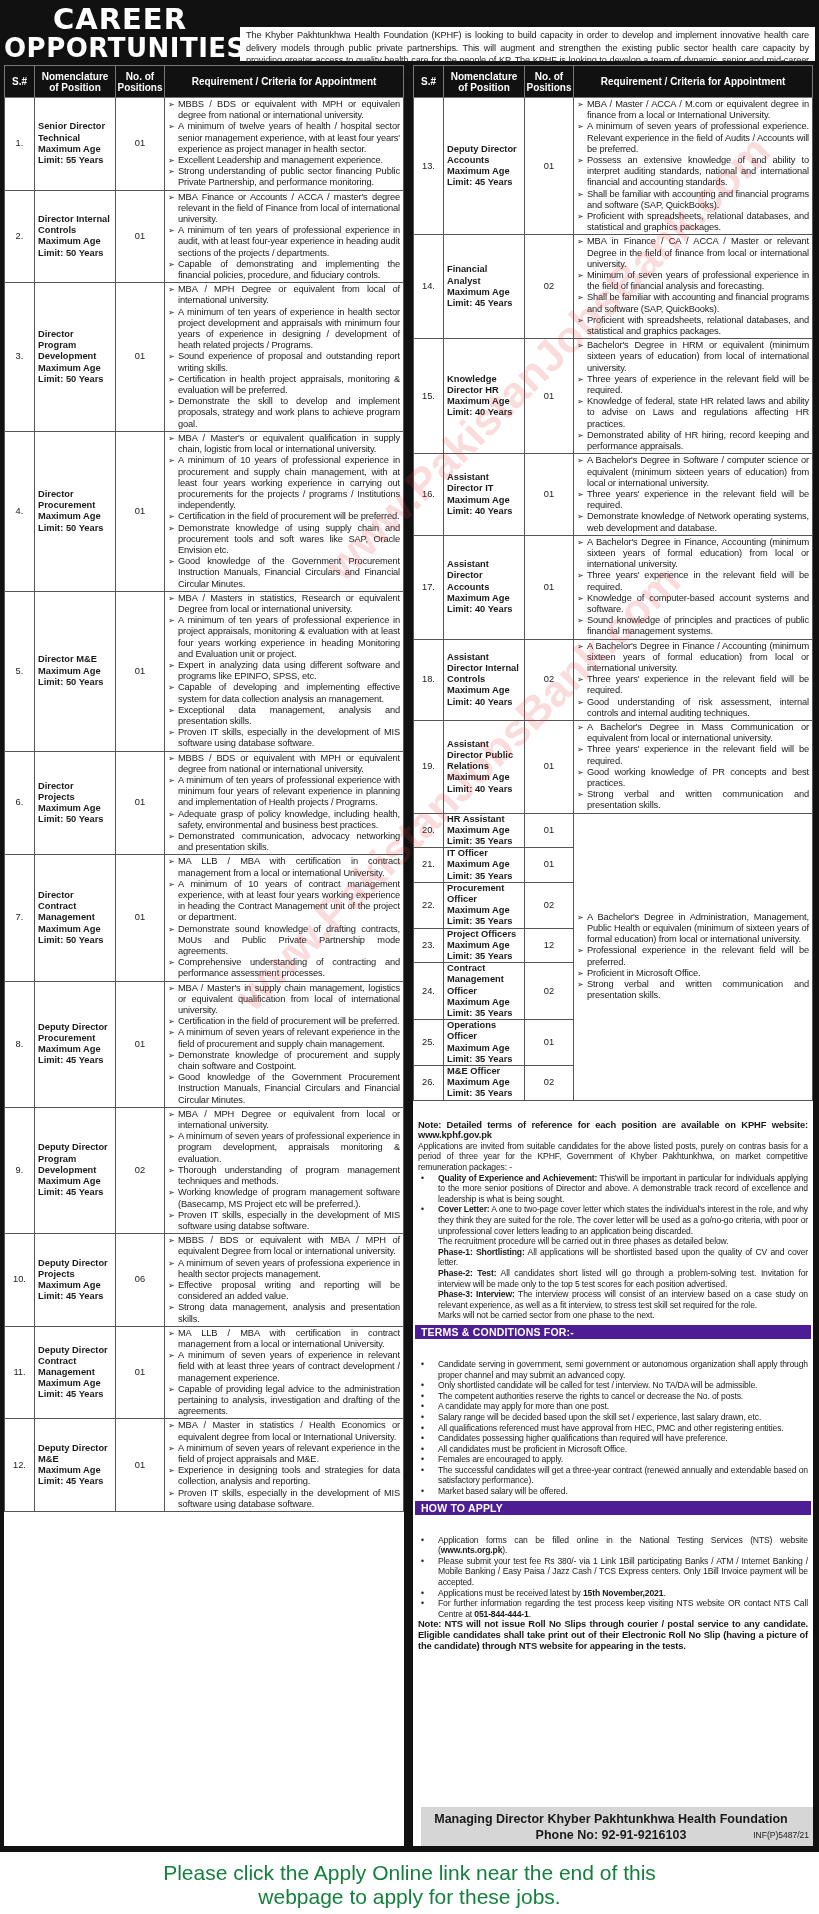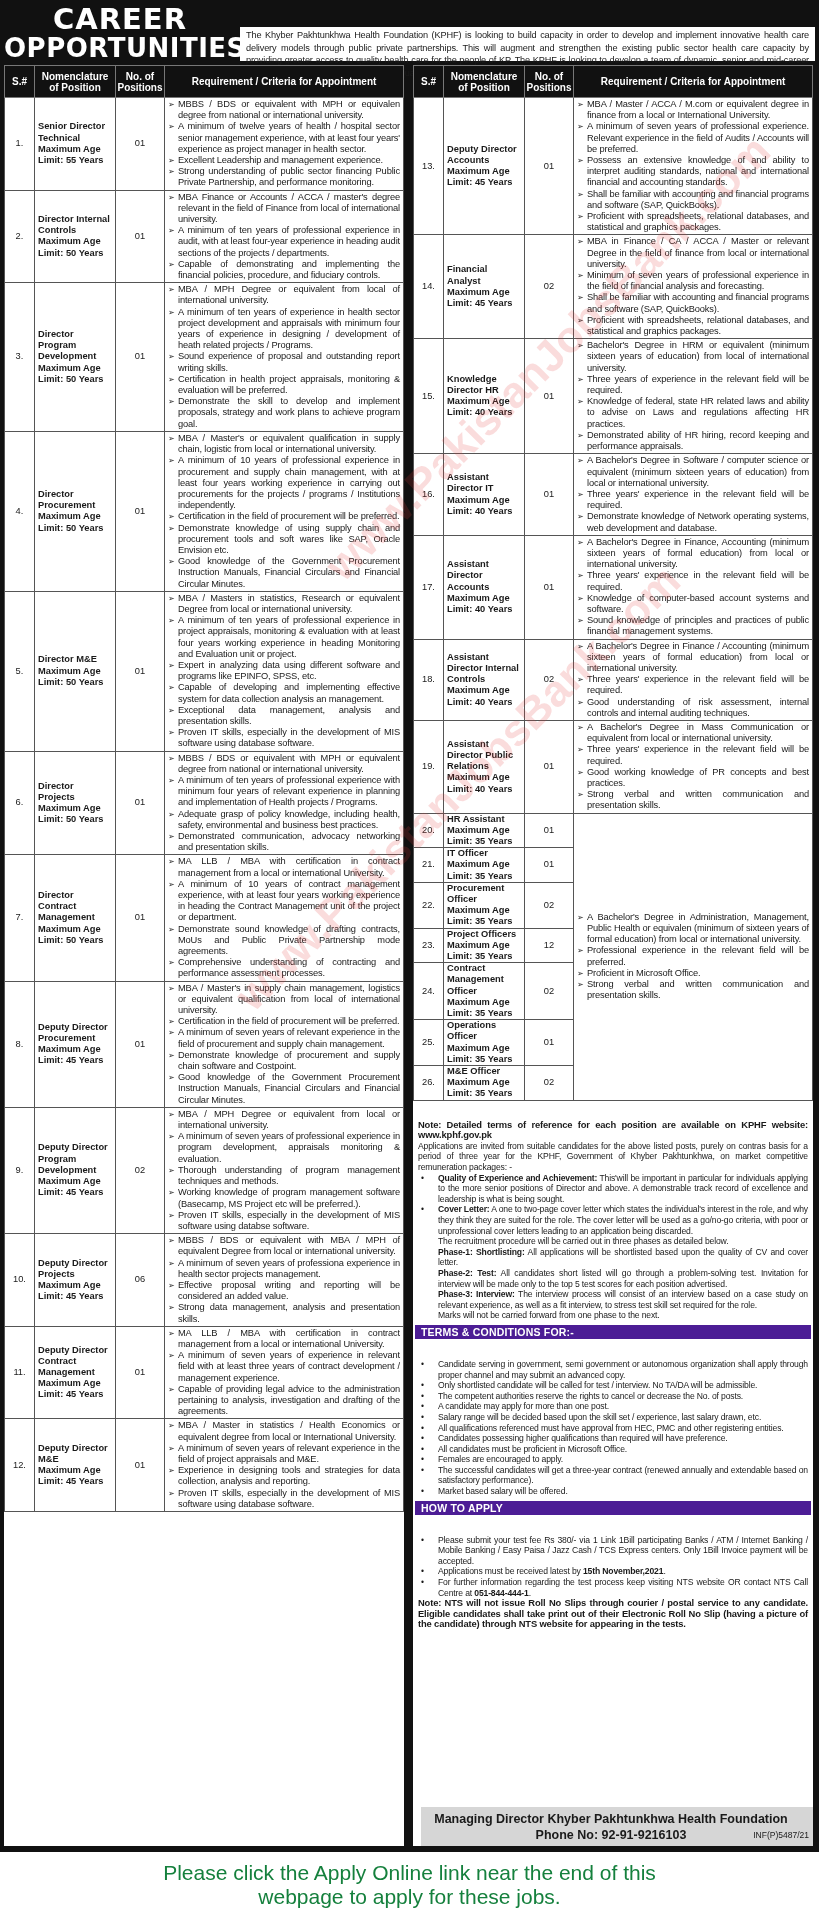--- a/index.html
+++ b/index.html
@@ -508,40 +508,41 @@
 
       <div class="notes">
         <div class="note-head">Note: Detailed terms of reference for each position are available on KPHF website: www.kphf.gov.pk</div>
         <div>Applications are invited from suitable candidates for the above listed posts, purely on contras basis for a period of three year for the KPHF, Government of Khyber Pakhtunkhwa, on market competitive remuneration packages: -</div>
         <div class="bul"><b>Quality of Experience and Achievement:</b><span> This'will be important in particular for individuals applying to the more senior positions of Director and above. A demonstrable track record of excellence and leadership is what is being sought.</span></div>
         <div class="bul"><b>Cover Letter:</b><span> A one to two-page cover letter which states the individual's interest in the role, and why they think they are suited for the role. The cover letter will be used as a go/no-go criteria, with poor or unprofessional cover letters leading to an application being discarded.</span></div>
         <div class="phase">The recruitment procedure will be carried out in three phases as detailed below.</div>
         <div class="phase"><span class="ph-label">Phase-1:</span><b> Shortlisting:</b><span> All applications will be shortlisted based upon the quality of CV and cover letter.</span></div>
         <div class="phase"><span class="ph-label">Phase-2:</span><b> Test:</b><span> All candidates short listed will go through a problem-solving test. Invitation for interview will be made only to the top 5 test scores for each position advertised.</span></div>
         <div class="phase"><span class="ph-label">Phase-3:</span><b> Interview:</b><span> The interview process will consist of an interview based on a case study on relevant experience, as well as a fit interview, to stress test skill set required for the role.</span></div>
-        <div class="phase">Marks will not be carried forward from one phase to the next.</div>
+        <div class="phase">Marks will not be carried sector from one phase to the next.</div>
       </div>
 
       <div class="sec-bar">TERMS &amp; CONDITIONS FOR:-</div>
       <div class="notes" id="terms-list">
             <div class="bul">Candidate serving in government, semi government or autonomous organization shall apply through proper channel and may submit an advanced copy.</div>
             <div class="bul">Only shortlisted candidate will be called for test / interview. No TA/DA will be admissible.</div>
             <div class="bul">The competent authorities reserve the rights to cancel or decrease the No. of posts.</div>
             <div class="bul">A candidate may apply for more than one post.</div>
             <div class="bul">Salary range will be decided based upon the skill set / experience, last salary drawn, etc.</div>
             <div class="bul">All qualifications referenced must have approval from HEC, PMC and other registering entities.</div>
             <div class="bul">Candidates possessing higher qualifications than required will have preference.</div>
             <div class="bul">All candidates must be proficient in Microsoft Office.</div>
             <div class="bul">Females are encouraged to apply.</div>
             <div class="bul">The successful candidates will get a three-year contract (renewed annually and extendable based on satisfactory performance).</div>
             <div class="bul">Market based salary will be offered.</div>
           </div>
 
       <div class="sec-bar">HOW TO APPLY</div>
       <div class="notes">
+        <div class="bul"><span>Application forms can be filled online in the National Testing Services (NTS) website (</span><b>www.nts.org.pk</b><span>).</span></div>
         <div class="bul">Please submit your test fee Rs 380/- via 1 Link 1Bill participating Banks / ATM / Internet Banking / Mobile Banking / Easy Paisa / Jazz Cash / TCS Express centers. Only 1Bill Invoice payment will be accepted.</div>
         <div class="bul"><span>Applications must be received latest by </span><b>15th November,2021</b><span>.</span></div>
         <div class="bul"><span>For further information regarding the test process keep visiting NTS website OR contact NTS Call Centre at </span><b>051-844-444-1</b><span>.</span></div>
         <div class="note-head">Note: NTS will not issue Roll No Slips through courier / postal service to any candidate. Eligible candidates shall take print out of their Electronic Roll No Slip (having a picture of the candidate) through NTS website for appearing in the tests.</div>
       </div>
 
       <div class="contact">
         <div>Managing Director Khyber Pakhtunkhwa Health Foundation</div>
         <div>Phone No: 92-91-9216103</div>
         <span class="ref">INF(P)5487/21</span>

